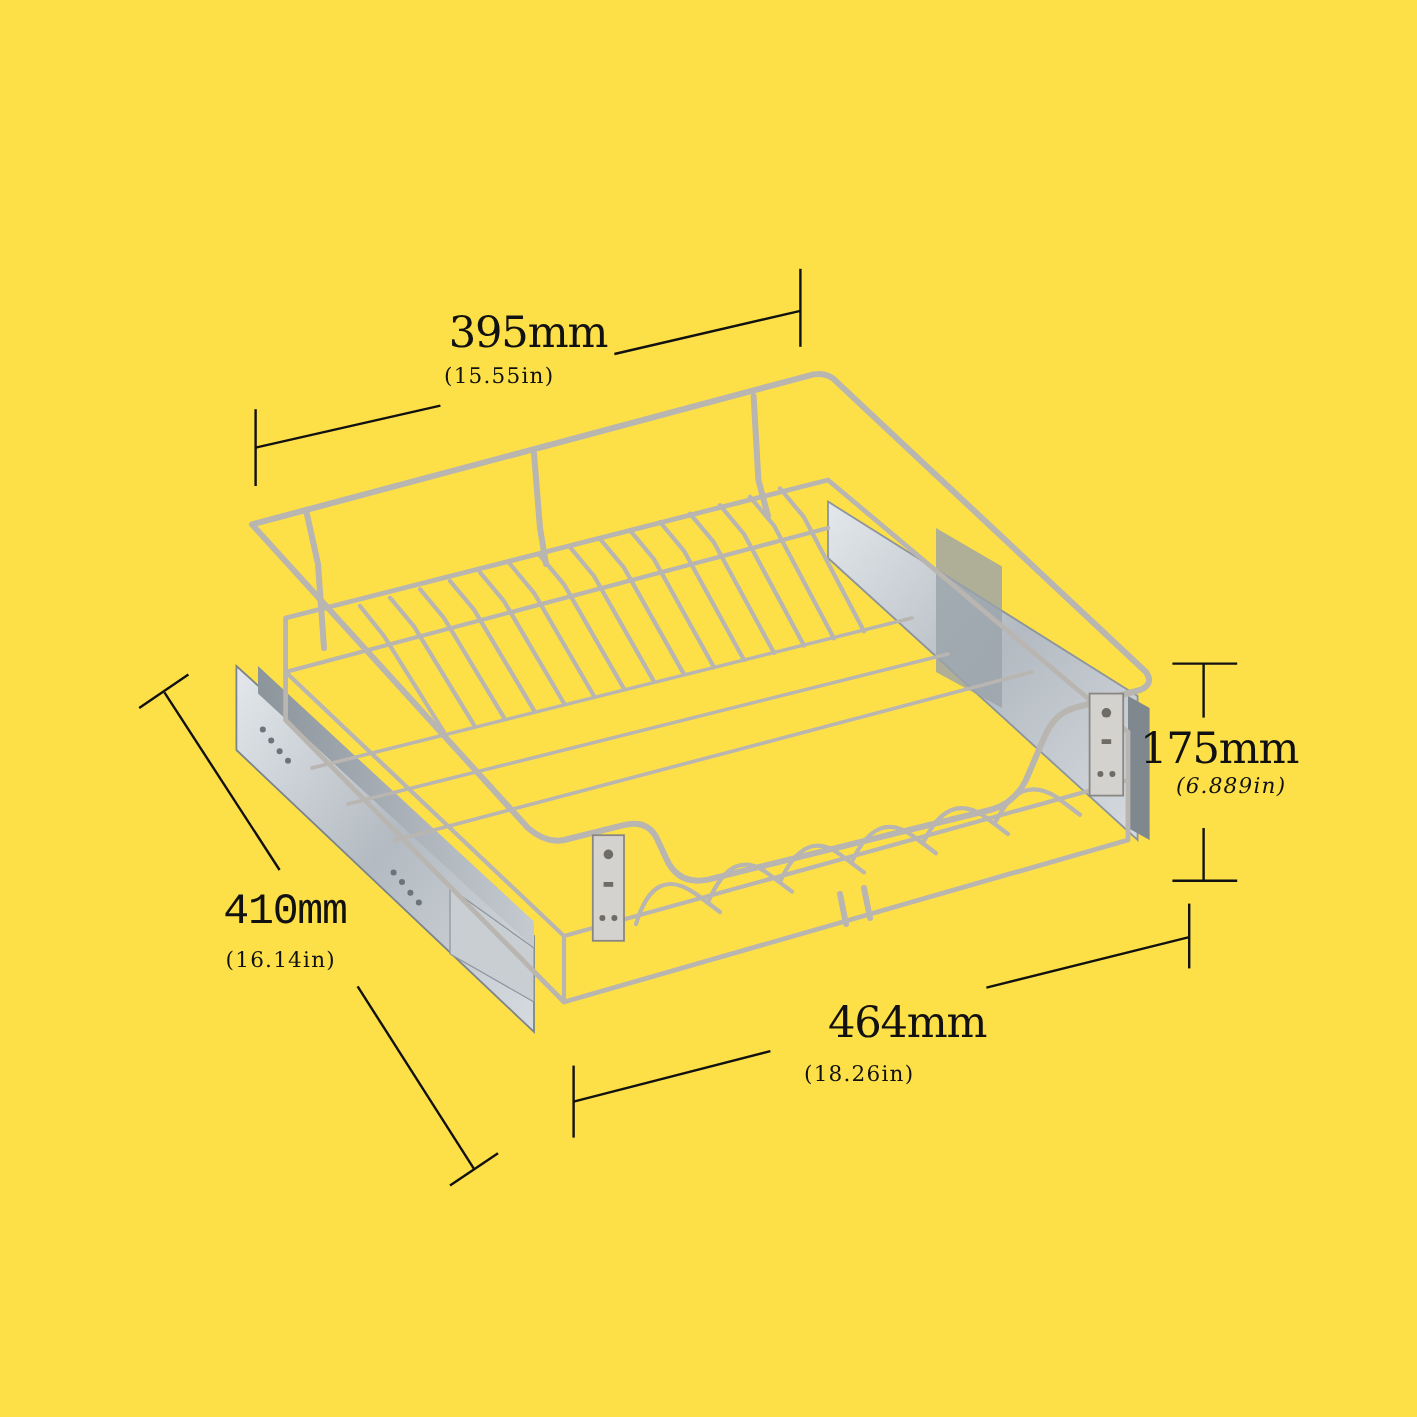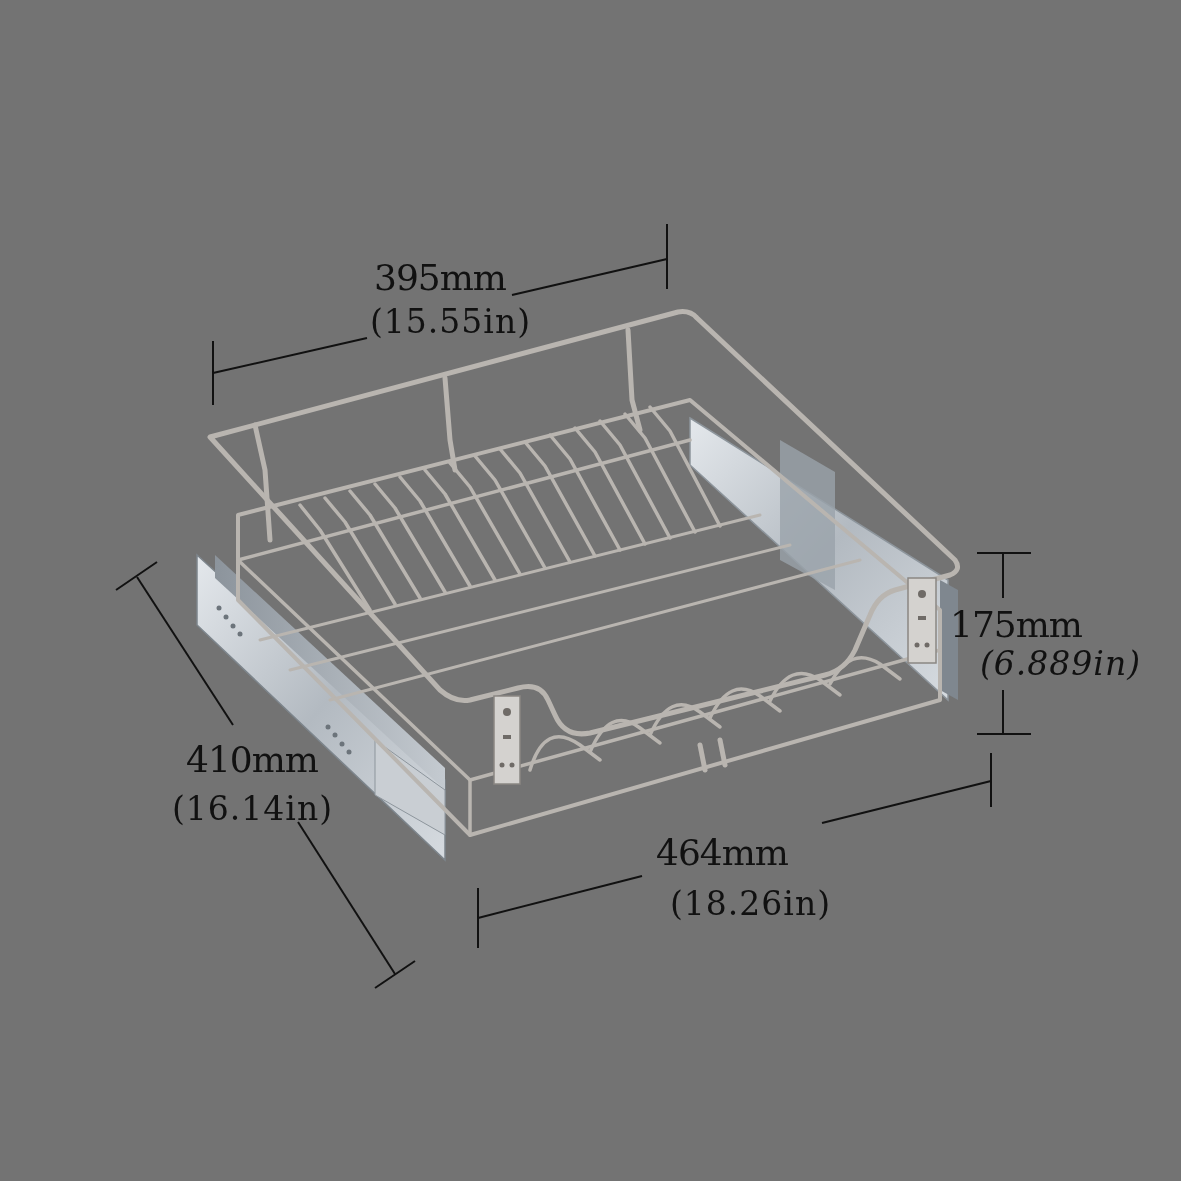--- a/index.html
+++ b/index.html
@@ -1,20 +1,20 @@
 <!DOCTYPE html>
 <html><head>
 <meta charset="utf-8">
 <style>
   html, body { margin: 0; padding: 0; background: #ffffff; }
-  #canvas { position: relative; width: 1181px; height: 1181px; overflow: hidden; background: #737373; }
+  #canvas { position: relative; width: 1181px; height: 1181px; overflow: hidden; background: #fde047; }
   svg { position: absolute; left: 0; top: 0; }
   .dim-label { position: absolute; font-family: "DejaVu Serif", "Liberation Serif", serif; color: #111; white-space: nowrap; line-height: 1; }
   .mm { font-size: 36px; letter-spacing: -1px; }
-  .inch { font-size: 33px; letter-spacing: 1px; }
+  .inch { font-size: 18px; letter-spacing: 1px; }
 </style>
 </head>
 <body>
 
 <div id="canvas">
 
   <svg width="1181" height="1181" viewBox="0 0 1181 1181">
     <defs>
       <linearGradient id="railGrad" x1="0" y1="0" x2="1" y2="1">
         <stop offset="0" stop-color="#e4e8ec"></stop>
@@ -137,18 +137,18 @@
         <circle cx="927" cy="645" r="2.5" fill="#6f6b67"></circle>
     </g>
   </svg>
 
   <div class="dim-label mm" style="left:374px; top:260px;">395mm</div>
   <div class="dim-label inch" style="left:370px; top:305px;">(15.55in)</div>
 
   <div class="dim-label mm" style="left:950px; top:607px;">175mm</div>
   <div class="dim-label inch" style="left:980px; top:647px;font-style:italic;">(6.889in)</div>
 
-  <div class="dim-label mm" style="left:186px; top:742px;">410mm</div>
-  <div class="dim-label inch" style="left:172px; top:792px;">(16.14in)</div>
+  <div class="dim-label mm" style="left:186px; top:742px;font-family:Liberation Mono, monospace;">410mm</div>
+  <div class="dim-label inch" style="left:188px; top:792px;">(16.14in)</div>
 
-  <div class="dim-label mm" style="left:656px; top:835px;">464mm</div>
+  <div class="dim-label mm" style="left:690px; top:835px;">464mm</div>
   <div class="dim-label inch" style="left:670px; top:887px;">(18.26in)</div>
 </div>
 
 </body></html>

